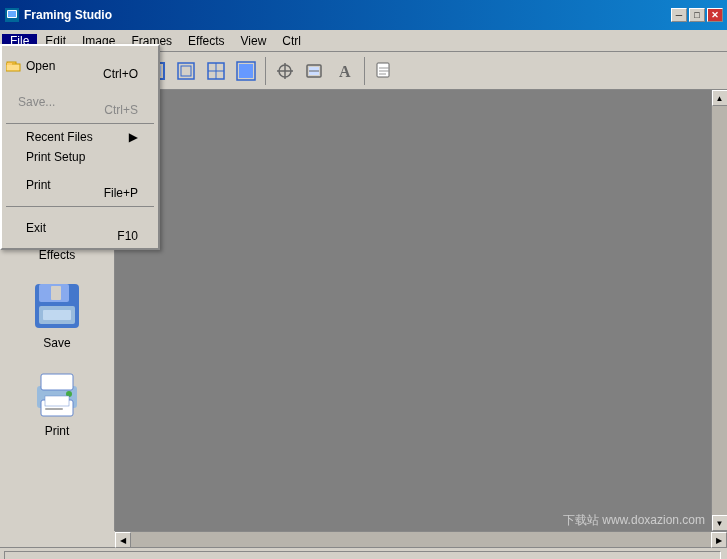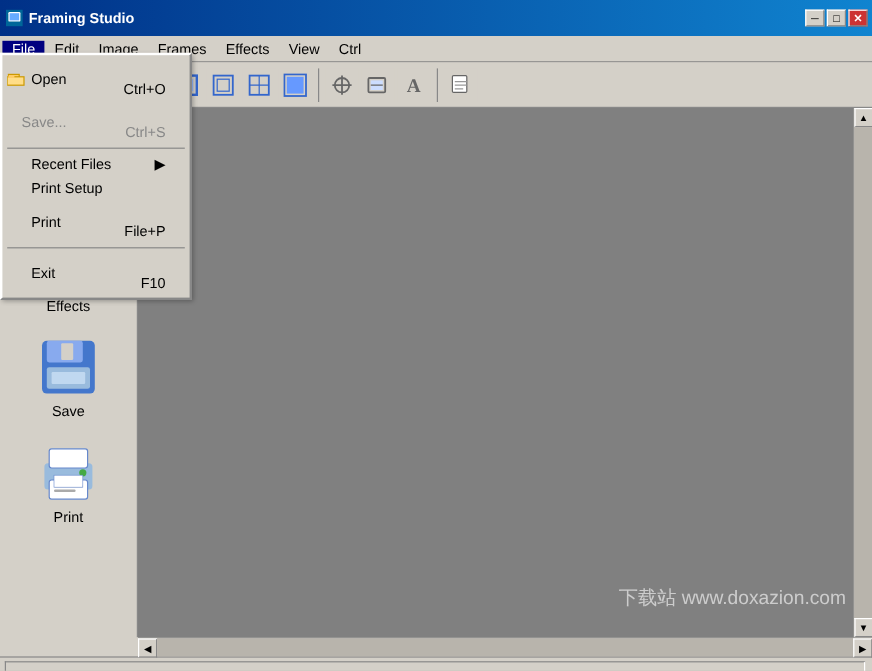--- a/index.html
+++ b/index.html
@@ -254,24 +254,24 @@
     }
     .scrollbar-h-track {
       flex: 1;
       height: 100%;
       background: #b8b4ac;
     }
 
     
     .watermark {
       position: absolute;
-      bottom: 22px;
+      bottom: 2px;
       right: 6px;
       color: rgba(255,255,255,0.6);
-      font-size: 16px;
+      font-size: 12px;
     }
   </style>
 </head>
 <body>
 
 <div class="title-bar">
   <span style="width:16px;height:16px;margin-right:4px;display:inline-flex;align-items:center;justify-content:center;">
     <svg width="14" height="14" viewBox="0 0 14 14">
       <rect x="0" y="0" width="14" height="14" fill="#006699"></rect>
       <rect x="2" y="2" width="10" height="8" fill="#fff" rx="1"></rect>

